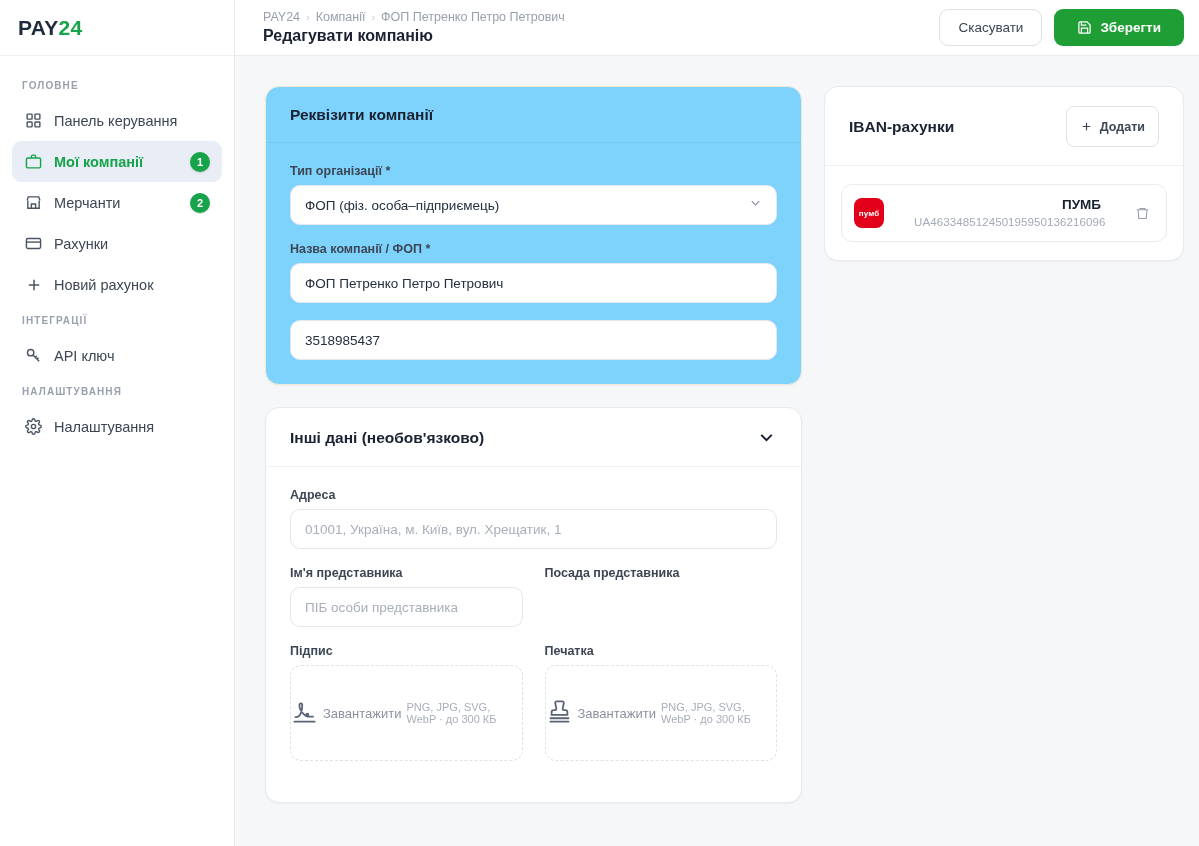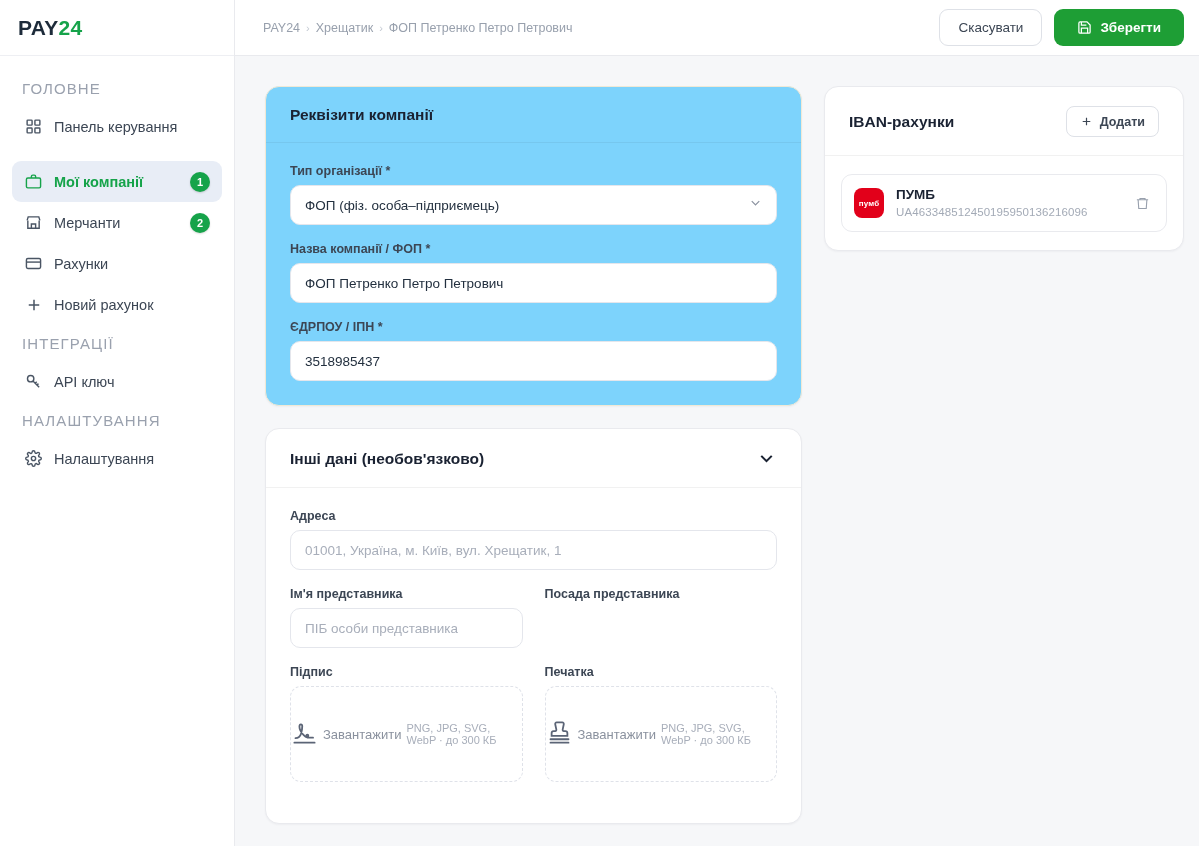--- a/index.html
+++ b/index.html
@@ -23,30 +23,30 @@
     height: 56px; display: flex; align-items: center;
     padding: 0 18px;
     border-bottom: 1px solid #EEEFF3;
   }
   .brand-text { font-size: 21px; font-weight: 700; letter-spacing: .3px; }
   .brand-pay { color: #1D2B3A; }
   .brand-24 { color: #16A34A; }
 
   .nav { padding: 14px 12px 0 12px; }
   .nav-section {
-    font-size: 15px; font-weight: 400; letter-spacing: 1.1px;
+    font-size: 10px; font-weight: 700; letter-spacing: 1.1px;
     color: #9AA1AE; padding: 10px 10px 9px 10px; text-transform: uppercase;
   }
   .nav-item {
     display: flex; align-items: center; gap: 11px;
     height: 41px; padding: 0 12px; border-radius: 9px;
     color: #3C4654; font-size: 14.5px; cursor: pointer; position: relative;
   }
   .nav-item .ico { width: 19px; height: 19px; display: flex; align-items: center; justify-content: center; color: #4A5564; }
-  .nav-item.active { background: #E8EDF6; color: #16A34A; font-weight: 600; margin-top: 14px; }
+  .nav-item.active { background: #E8EDF6; color: #16A34A; font-weight: 600; }
   .nav-item.active .ico { color: #16A34A; }
   .nav-label { flex: 1; white-space: nowrap; }
   .badge {
     width: 20px; height: 20px; border-radius: 50%;
     background: #16A34A; color: #fff; font-size: 11px; font-weight: 700;
     display: flex; align-items: center; justify-content: center;
     box-shadow: 0 1px 2px rgba(0,0,0,.15);
   }
 
   
@@ -117,29 +117,29 @@
     height: 96px; display: flex; flex-direction: row;
     align-items: center; justify-content: center; gap: 5px;
     background: #FFFFFF; cursor: pointer;
   }
   .upl-icon { color: #5B6476; }
   .upl-main { font-size: 13px; color: #8A919E; }
   .upl-sub { font-size: 11px; color: #A8AEBA; }
 
   
   .iban-add {
-    height: 31px; padding: 0 13px; border-radius: 8px;
+    height: 41px; padding: 0 13px; border-radius: 8px;
     border: 1px solid #DEE1E7; background: #fff; color: #3C4654;
     font-size: 12.5px; font-weight: 600; display: inline-flex;
     align-items: center; gap: 7px; cursor: pointer;
   }
   .iban-row {
-    display: flex; align-items: center; gap: 12px;
+    display: flex; align-items: center; gap: 30px;
     border: 1px solid #E9EAEE; border-radius: 11px;
-    padding: 11px 12px; background: #fff;
+    padding: 11px 12px; background: #fff; text-align: right;
   }
   .bank-logo {
     width: 30px; height: 30px; min-width: 30px; border-radius: 8px;
     background: #E2001A; color: #fff;
     display: flex; align-items: center; justify-content: center;
     font-size: 8px; font-weight: 700; letter-spacing: .2px;
   }
   .iban-info { flex: 1; min-width: 0; }
   .iban-name { font-size: 13.5px; font-weight: 700; color: #1A2232; line-height: 1.35; }
   .iban-num { font-size: 11.5px; color: #A3AAB6; letter-spacing: .1px; line-height: 1.4; white-space: nowrap; }
@@ -241,24 +241,25 @@
     </nav>
   </aside>
 
   <div class="main">
 
     <header class="topbar">
       <div>
         <div class="crumbs">
           <span>PAY24</span>
           <span class="sep">›</span>
-          <span>Хрещатик</span>
+          <span>Компанії</span>
           <span class="sep">›</span>
           <span class="last">ФОП Петренко Петро Петрович</span>
         </div>
+        <div class="page-title">Редагувати компанію</div>
       </div>
       <div class="topbar-actions">
         <button class="btn btn-ghost">Скасувати</button>
         <button class="btn btn-primary">
           <span style="display:flex">
             <svg width="15" height="15" viewBox="0 0 24 24" fill="none" stroke="currentColor" stroke-width="2">
                 <path d="M19 21H5a2 2 0 0 1-2-2V5a2 2 0 0 1 2-2h11l5 5v11a2 2 0 0 1-2 2z"></path>
                 <path d="M17 21v-8H7v8M7 3v5h8"></path>
               </svg>
           </span>
@@ -288,21 +289,20 @@
                 </span>
               </div>
             </div>
 
             <div class="field">
               <label class="flabel">Назва компанії / ФОП *</label>
               <input class="ctrl" type="text" value="ФОП Петренко Петро Петрович" style="">
             </div>
 
             <div class="field">
-              <label class="flabel">ЄДРПОУ / ІПН *</label>
               <input class="ctrl" type="text" value="3518985437" style="">
             </div>
 
           </div>
         </section>
 
         <section class="card" style="margin-top:22px">
           <div class="card-head">
             <div class="card-title">Інші дані (необов'язково)</div>
             <span style="display:flex;color:#1A2232">

